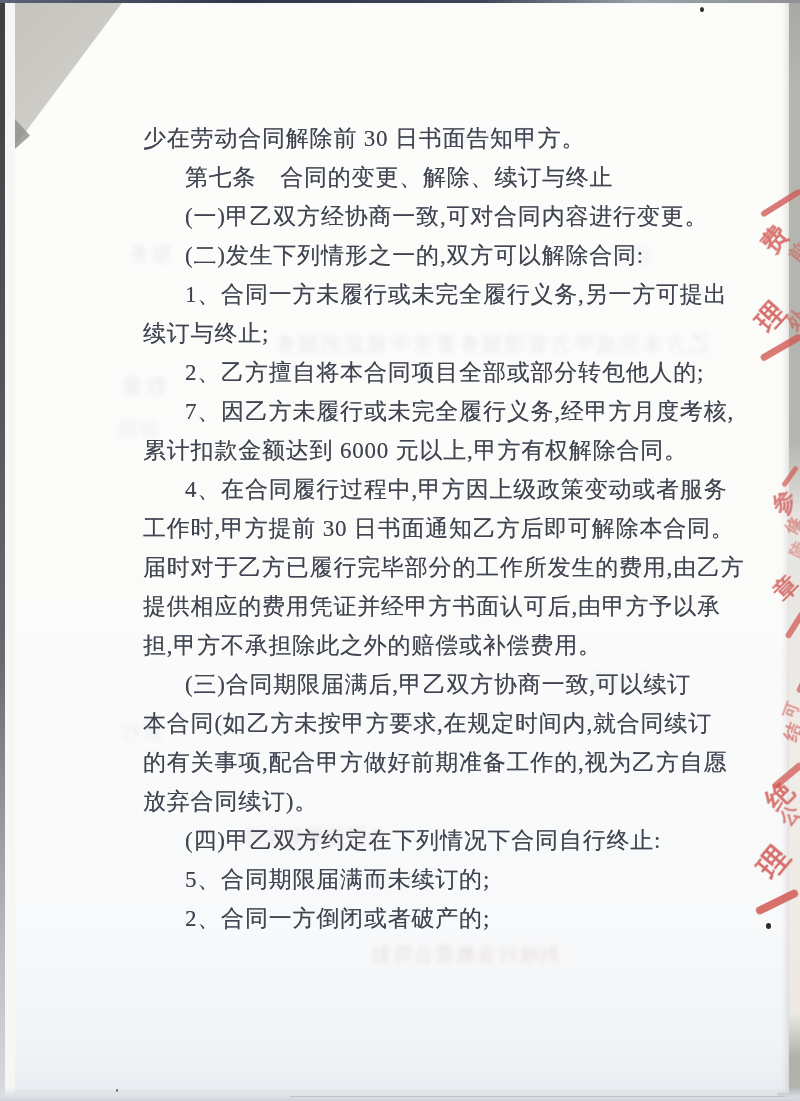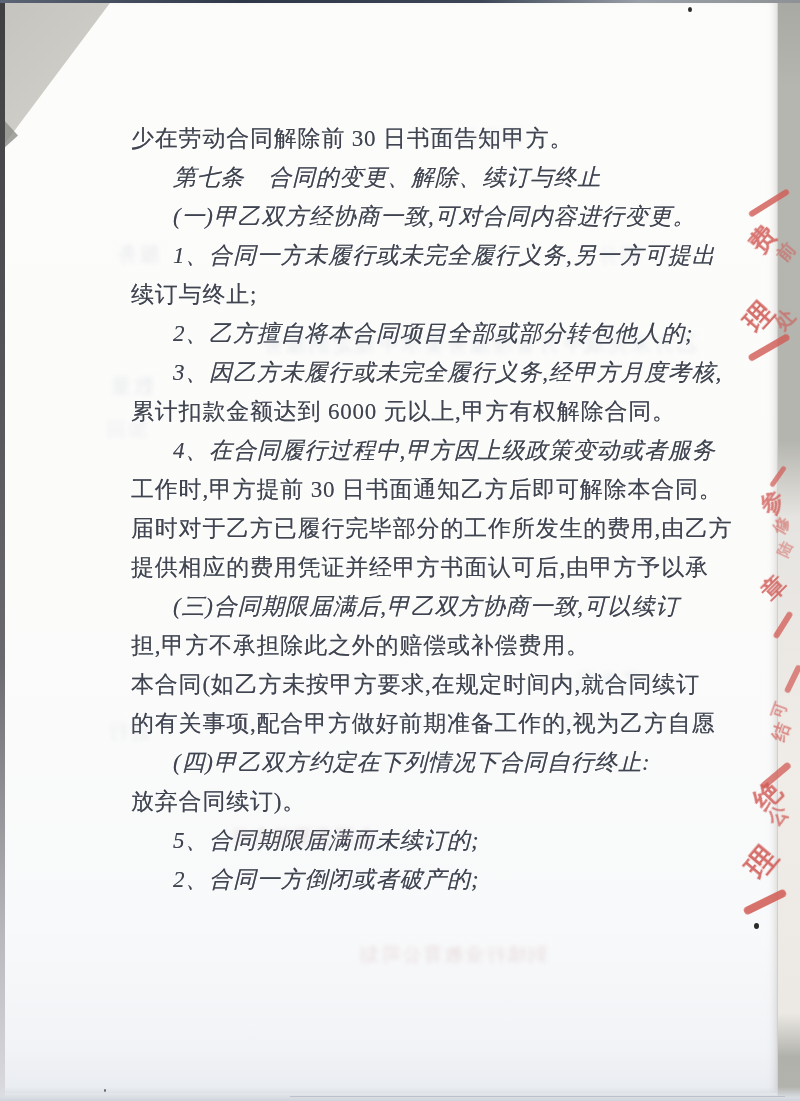--- a/index.html
+++ b/index.html
@@ -26,41 +26,41 @@
   .edge-bottom{
     position:absolute;left:0;bottom:0;width:800px;height:14px;
     background:linear-gradient(180deg,rgba(215,219,227,0) 0%,#d9dde3 75%,#cfd3da 100%);
   }
   .edge-bottom-line{
     position:absolute;left:290px;bottom:4px;width:495px;height:1px;
     background:#aeb4bf;opacity:.7;
   }
   
   .paper{
-    position:absolute;left:3px;top:3px;width:774px;height:1090px;
+    position:absolute;left:15px;top:3px;width:774px;height:1090px;
     background:linear-gradient(180deg,#fcfcfb 0%,#fbfbfa 55%,#f8f9fa 85%,#f1f3f6 96%,#e9ecf1 100%);
     box-shadow:inset -6px 0 10px -6px rgba(120,118,112,.35);
   }
   
   .corner-triangle{
     position:absolute;left:0;top:0;width:107px;height:143px;
     background:linear-gradient(135deg,#c6c4bf 0%,#ceccc7 55%,#d6d4cf 100%);
     clip-path:polygon(0 0,100% 0,0 100%);
   }
   .corner-notch{
     position:absolute;left:0;top:116px;width:15px;height:30px;
     background:#8f8f8a;clip-path:polygon(0 0,100% 55%,0 100%);opacity:.8;
   }
   
   .text-block{position:absolute;left:128px;top:116px;width:628px;}
   .doc-line{
     height:39px;line-height:39px;font-size:23px;letter-spacing:.8px;
     color:#3f4450;white-space:pre;text-shadow:0 0 .5px rgba(63,68,80,.55);
   }
-  .doc-line.indent{padding-left:42px;font-style:italic;}
+  .doc-line.indent{padding-left:42px;}
   
   .bleed{
     position:absolute;transform:scaleX(-1);filter:blur(2.2px);
     white-space:pre;pointer-events:none;letter-spacing:2px;
   }
   
   .stamp-char{
     position:absolute;color:#cf5550;filter:blur(.4px);
     font-weight:bold;pointer-events:none;white-space:pre;
   }
@@ -75,35 +75,36 @@
 
 <div class="scan">
   <div class="edge-right"></div>
   <div class="paper">
     <div class="corner-triangle"></div>
     <div class="corner-notch"></div>
     <div class="text-block">
         <div class="doc-line">少在劳动合同解除前 30 日书面告知甲方。</div>
         <div class="doc-line indent">第七条　合同的变更、解除、续订与终止</div>
         <div class="doc-line indent">(一)甲乙双方经协商一致,可对合同内容进行变更。</div>
+        <div class="doc-line indent">(二)发生下列情形之一的,双方可以解除合同:</div>
         <div class="doc-line indent">1、合同一方未履行或未完全履行义务,另一方可提出</div>
         <div class="doc-line">续订与终止;</div>
         <div class="doc-line indent">2、乙方擅自将本合同项目全部或部分转包他人的;</div>
-        <div class="doc-line indent">3、因乙方未履行或未完全履行义务,经甲方月度考核,</div>
+        <div class="doc-line indent">7、因乙方未履行或未完全履行义务,经甲方月度考核,</div>
         <div class="doc-line">累计扣款金额达到 6000 元以上,甲方有权解除合同。</div>
         <div class="doc-line indent">4、在合同履行过程中,甲方因上级政策变动或者服务</div>
         <div class="doc-line">工作时,甲方提前 30 日书面通知乙方后即可解除本合同。</div>
         <div class="doc-line">届时对于乙方已履行完毕部分的工作所发生的费用,由乙方</div>
         <div class="doc-line">提供相应的费用凭证并经甲方书面认可后,由甲方予以承</div>
+        <div class="doc-line">担,甲方不承担除此之外的赔偿或补偿费用。</div>
         <div class="doc-line indent">(三)合同期限届满后,甲乙双方协商一致,可以续订</div>
-        <div class="doc-line">担,甲方不承担除此之外的赔偿或补偿费用。</div>
         <div class="doc-line">本合同(如乙方未按甲方要求,在规定时间内,就合同续订</div>
         <div class="doc-line">的有关事项,配合甲方做好前期准备工作的,视为乙方自愿</div>
+        <div class="doc-line">放弃合同续订)。</div>
         <div class="doc-line indent">(四)甲乙双方约定在下列情况下合同自行终止:</div>
-        <div class="doc-line">放弃合同续订)。</div>
         <div class="doc-line indent">5、合同期限届满而未续订的;</div>
         <div class="doc-line indent">2、合同一方倒闭或者破产的;</div>
       </div>
     <div id="bleed-layer">
         <span class="bleed" style="left: 431px; top: 121px; font-size: 20px; color: rgb(125, 135, 160); opacity: 0.12;">面告知前</span>
         <span class="bleed" style="left: 111px; top: 237px; font-size: 21px; color: rgb(125, 135, 160); opacity: 0.14;">服务</span>
         <span class="bleed" style="left: 593px; top: 239px; font-size: 20px; color: rgb(125, 135, 160); opacity: 0.12;">部分</span>
         <span class="bleed" style="left: 257px; top: 327px; font-size: 21px; color: rgb(125, 135, 160); opacity: 0.15;">乙方未完成甲方管理服务要求中规定的服务</span>
         <span class="bleed" style="left: 105px; top: 369px; font-size: 21px; color: rgb(125, 135, 160); opacity: 0.13;">数量</span>
         <span class="bleed" style="left: 101px; top: 413px; font-size: 20px; color: rgb(125, 135, 160); opacity: 0.12;">加回</span>

